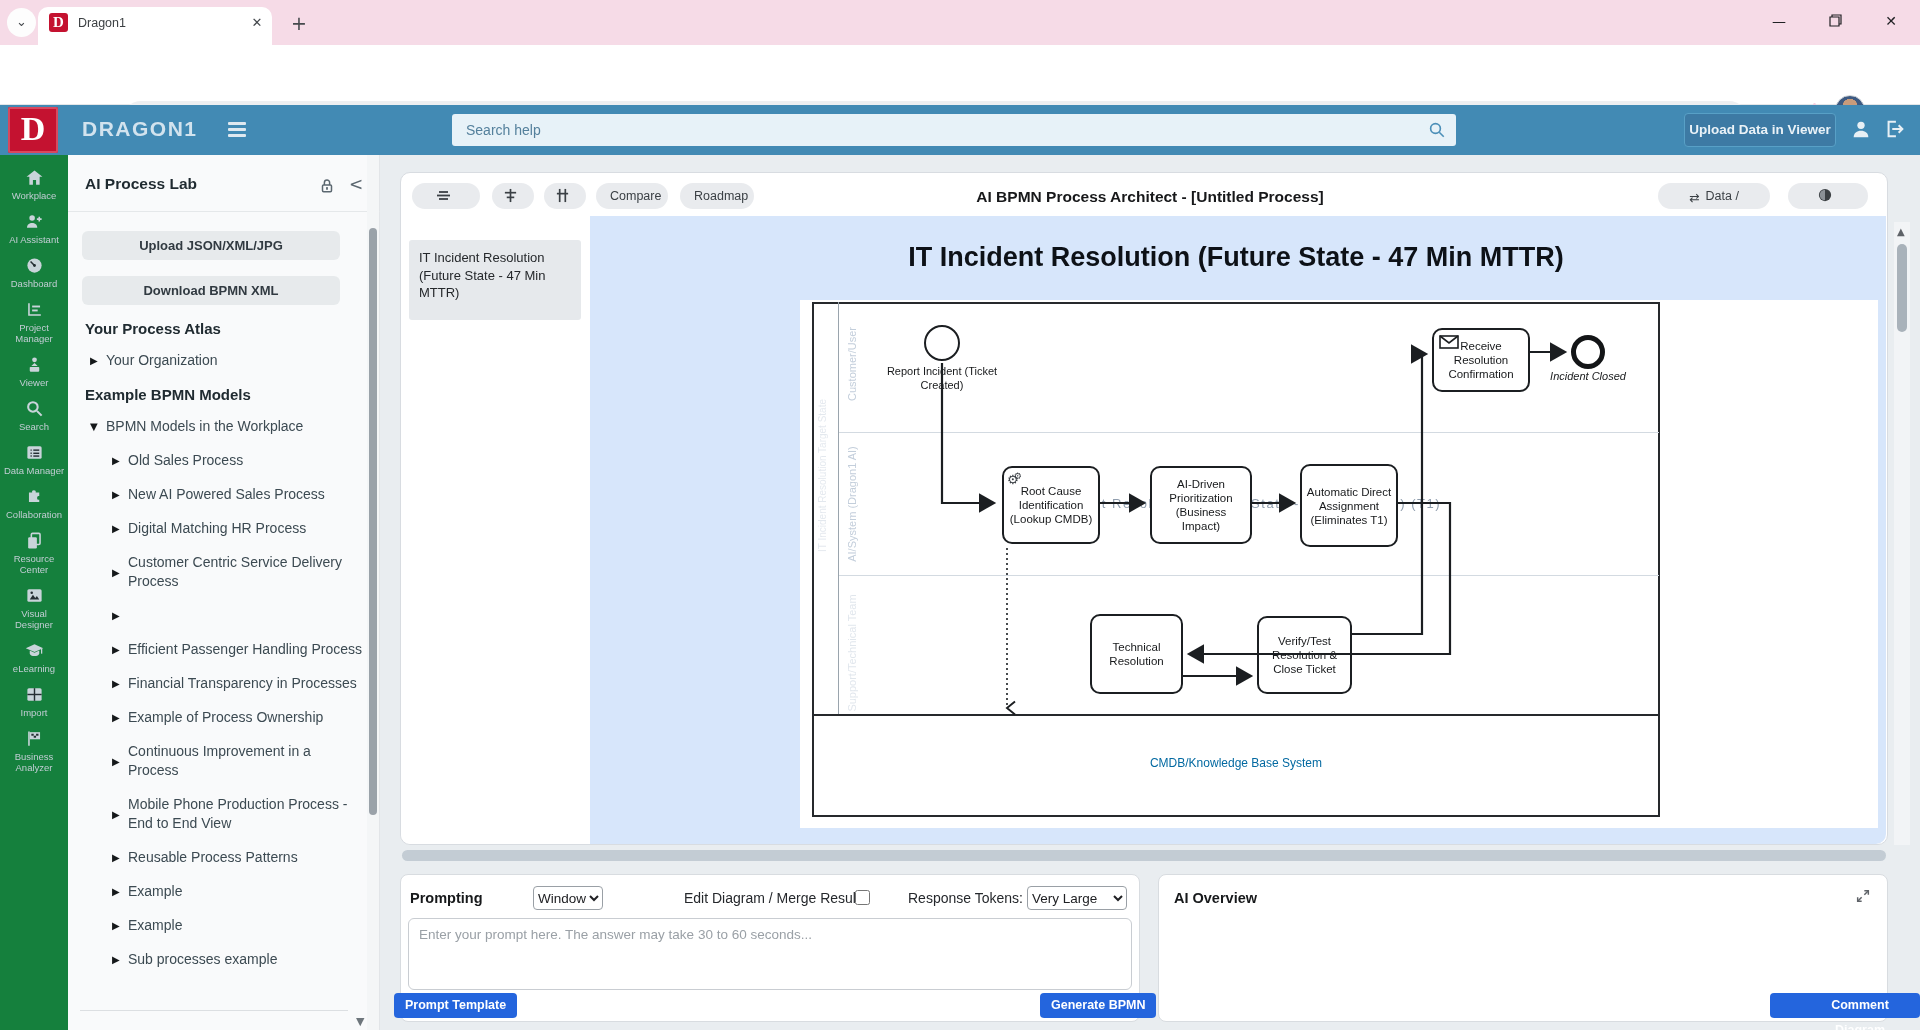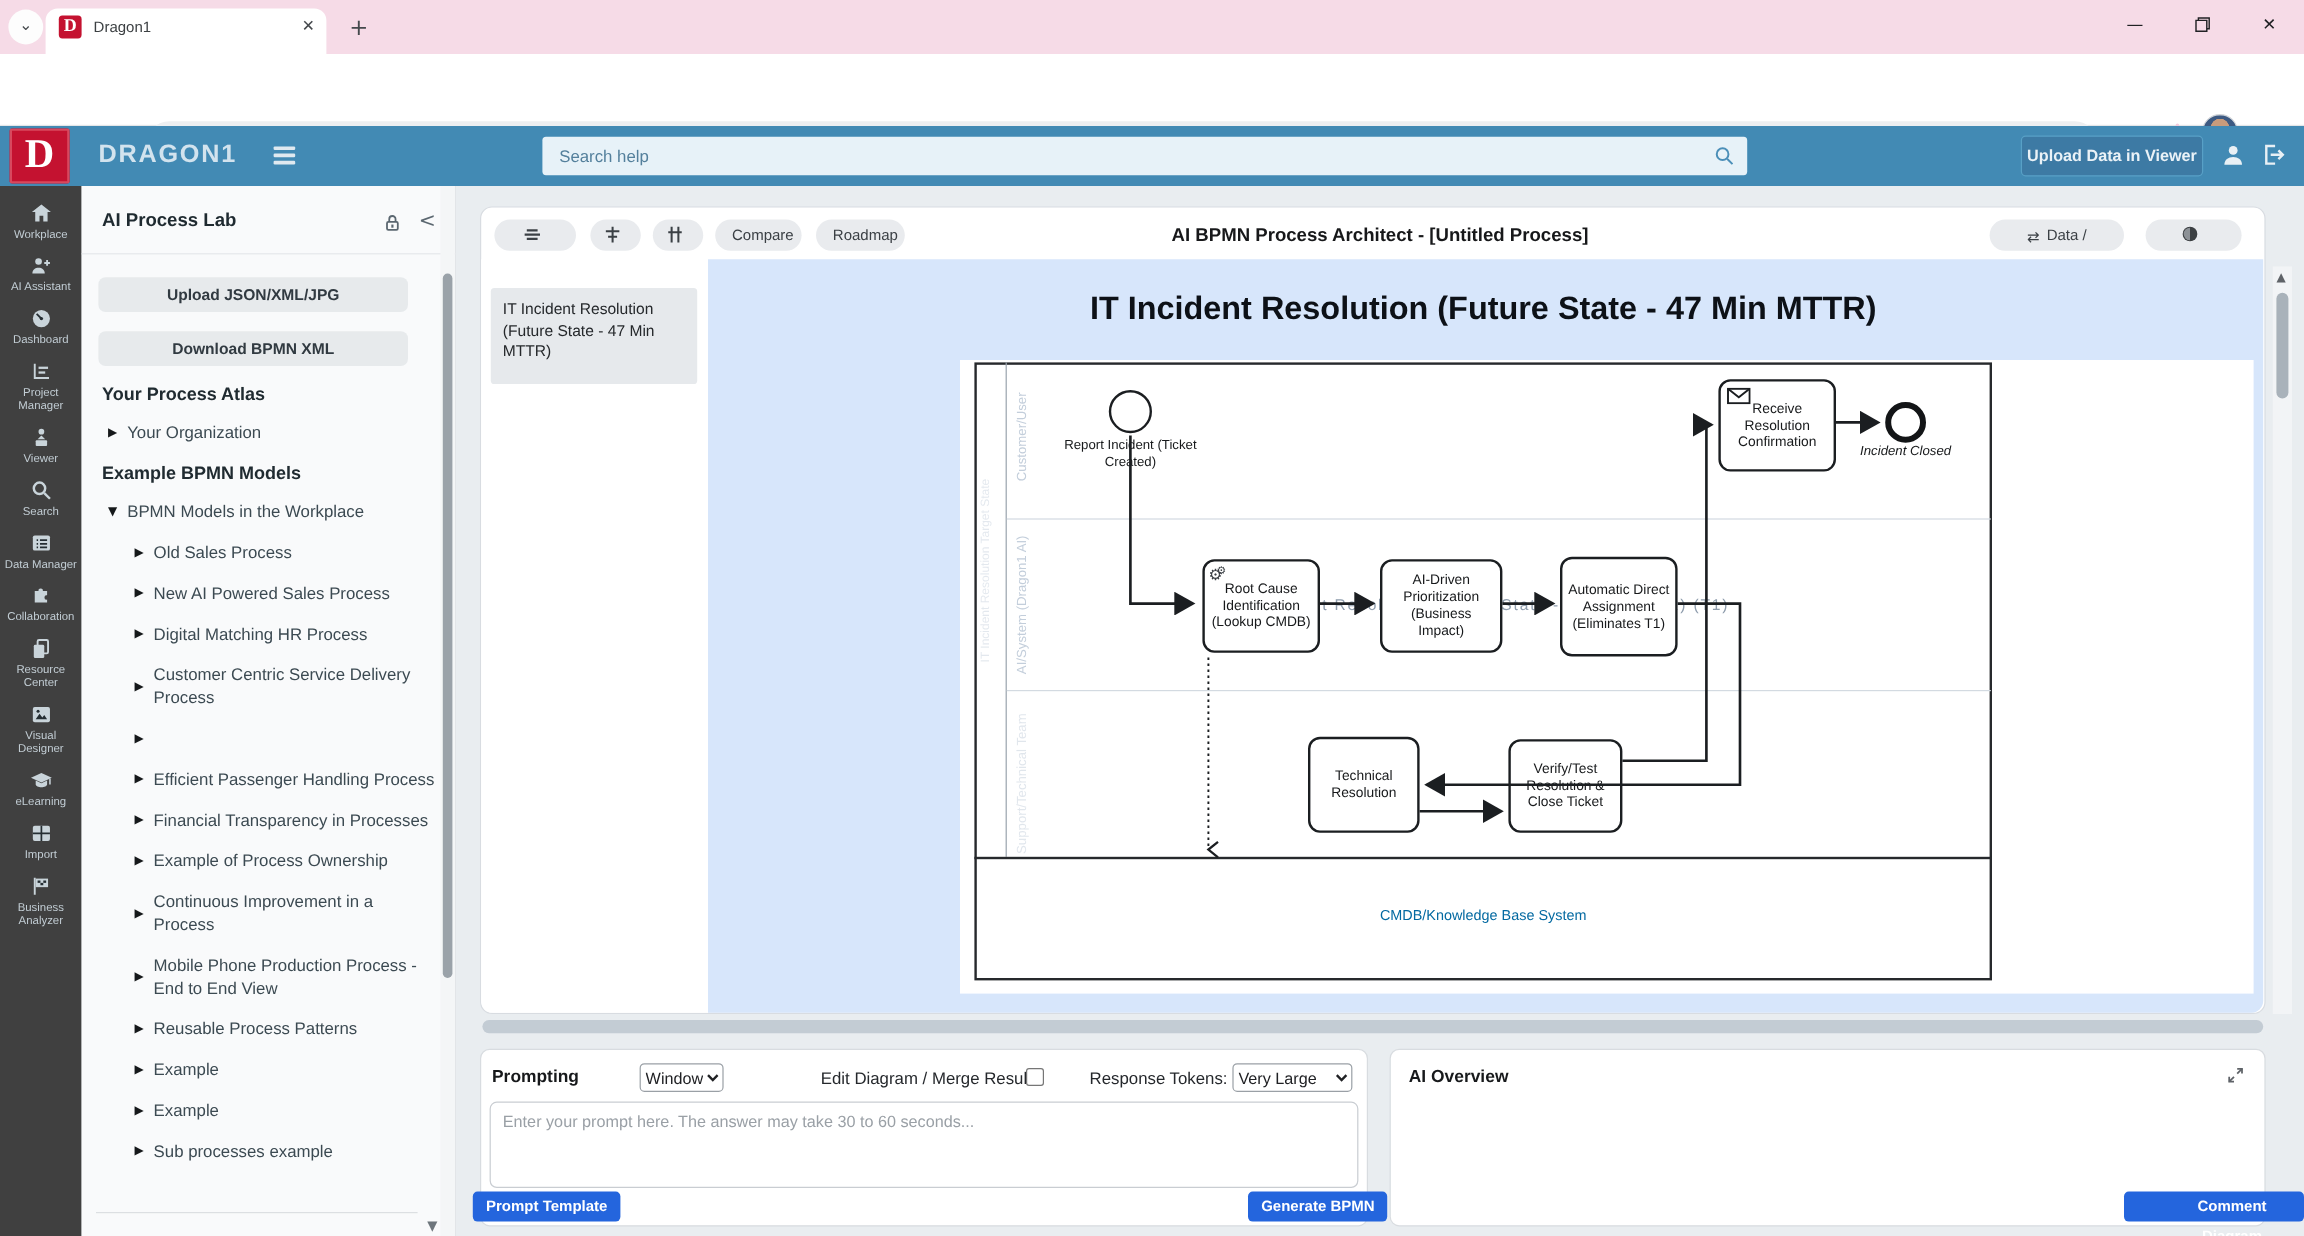--- a/index.html
+++ b/index.html
@@ -32,21 +32,21 @@
   .brand { position:absolute; left:82px; top:117px; font-size:21px; font-weight:bold; letter-spacing:1.5px; color:#d2e3ee; }
   .burger { position:absolute; left:228px; top:122px; width:18px; }
   .burger div { height:2.5px; background:#dfe9f0; margin-bottom:3.5px; border-radius:1px; }
   .searchhelp { position:absolute; left:452px; top:114px; width:1004px; height:32px; background:#e7f2f8; border:none; border-radius:3px; padding-left:14px; font-size:14px; color:#2c4f63; font-family:"Liberation Sans",sans-serif; }
   .searchhelp::placeholder { color:#54809c; }
   .hdr-search-ic { position:absolute; left:1428px; top:121px; color:#4b8fb8; }
   .uploadbtn { position:absolute; left:1684px; top:113px; width:152px; height:34px; background:#3d7aa4; border:1px solid #58a0c6; border-radius:4px; color:#eaf2f7; font-size:13.5px; font-weight:bold; text-align:center; line-height:32px; }
   .hdr-ic { position:absolute; top:118px; color:#e8f0f5; }
 
   
-  .rail { position:absolute; left:0; top:155px; width:68px; height:875px; background:#404040; display:flex; flex-direction:column; align-items:center; padding-top:13px; gap:11px; }
+  .rail { position:absolute; left:0; top:155px; width:68px; height:875px; background:#15803d; display:flex; flex-direction:column; align-items:center; padding-top:13px; gap:11px; }
   .rail-item { display:flex; flex-direction:column; align-items:center; gap:3px; width:66px; }
   .rail-item svg { color:#c9d4da; }
   .rail-label { font-size:9.5px; line-height:11px; color:#c2cdd4; text-align:center; }
 
   
   .sidepanel { position:absolute; left:68px; top:155px; width:312px; height:875px; background:#f9fafb; border-right:1px solid #e2e5e8; }
   .sp-title { position:absolute; left:17px; top:20px; font-size:15.5px; font-weight:bold; color:#1f2a30; }
   .sp-lock { position:absolute; left:250px; top:22px; color:#5b6770; }
   .sp-collapse { position:absolute; left:281px; top:19px; font-size:17px; color:#5b6770; }
   .sp-div { position:absolute; left:0; top:56px; width:312px; height:1px; background:#e5e8ea; }
@@ -433,21 +433,21 @@
     <div class="task" style="left:412px; top:250px; width:98px; height:78px;">
       <span class="gearbadge glyph"><span>⚙</span><span class="g2">⚙</span></span>
       <span>Root Cause Identification (Lookup CMDB)</span>
     </div>
     <div class="task" style="left:560px; top:250px; width:102px; height:78px;">
         <span>AI-Driven Prioritization (Business Impact)</span>
       </div>
     <div class="task" style="left:710px; top:248px; width:98px; height:83px;">
         <span>Automatic Direct Assignment (Eliminates T1)</span>
       </div>
-    <div class="task" style="left:842px; top:100px; width:98px; height:77px;text-align:center;">
+    <div class="task" style="left:842px; top:112px; width:98px; height:64px;text-align:center;">
       <svg class="abs" style="left:5px; top:5px;" width="20" height="14" viewBox="0 0 20 14">
           <rect x="1" y="1" width="18" height="12" fill="#fff" stroke="#1b1e21" stroke-width="1.6"></rect>
           <path d="M1 1 L10 8 L19 1" fill="none" stroke="#1b1e21" stroke-width="1.6"></path>
         </svg>
       <span>Receive Resolution Confirmation</span>
     </div>
     <div class="task" style="left:500px; top:398px; width:93px; height:80px;">
         <span>Technical Resolution</span>
       </div>
     <div class="task" style="left:667px; top:400px; width:95px; height:78px;">

